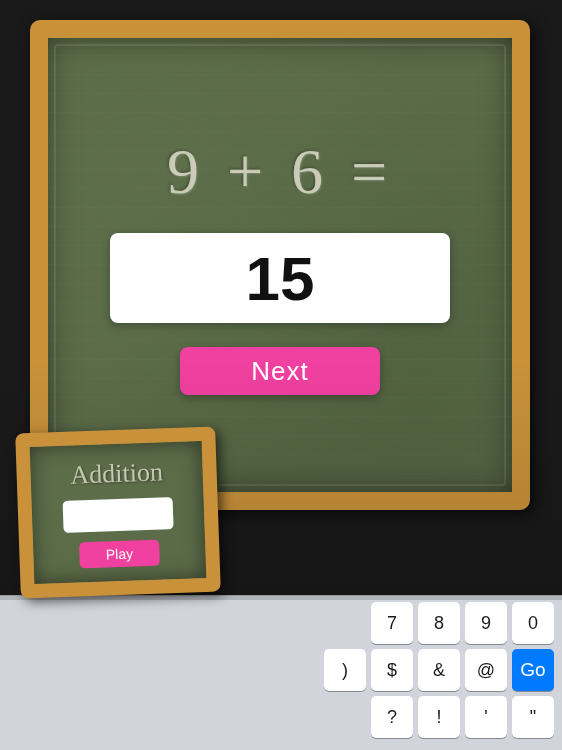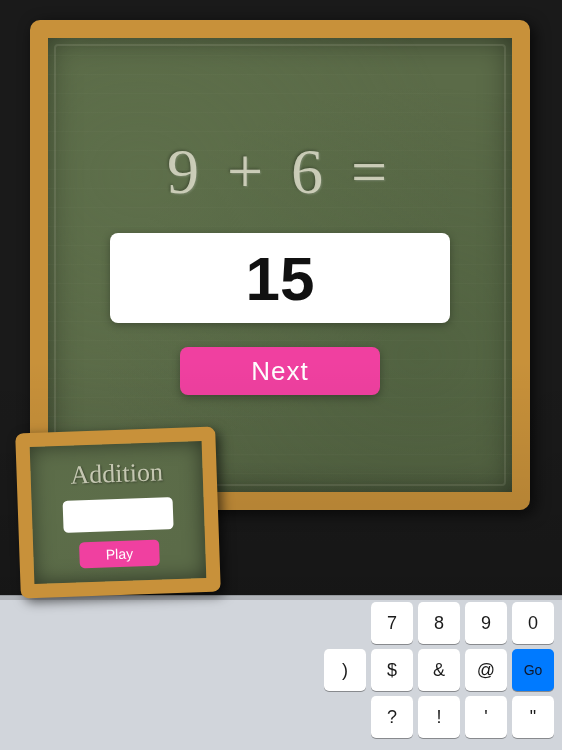--- a/index.html
+++ b/index.html
@@ -211,22 +211,22 @@
       font-size: 18px;
       color: #1a1a1a;
       cursor: pointer;
       height: 42px;
       min-width: 42px;
       padding: 0 6px;
     }
 
     .key.blue {
       background: #007aff;
-      color: #0f172a;
-      font-size: 14px;
+      color: #ffffff;
+      font-size: 19px;
     }
 
     
     .shadow-overlay {
       position: absolute;
       top: 0;
       left: 0;
       width: 100%;
       height: 600px;
       background: rgba(0,0,0,0.25);

